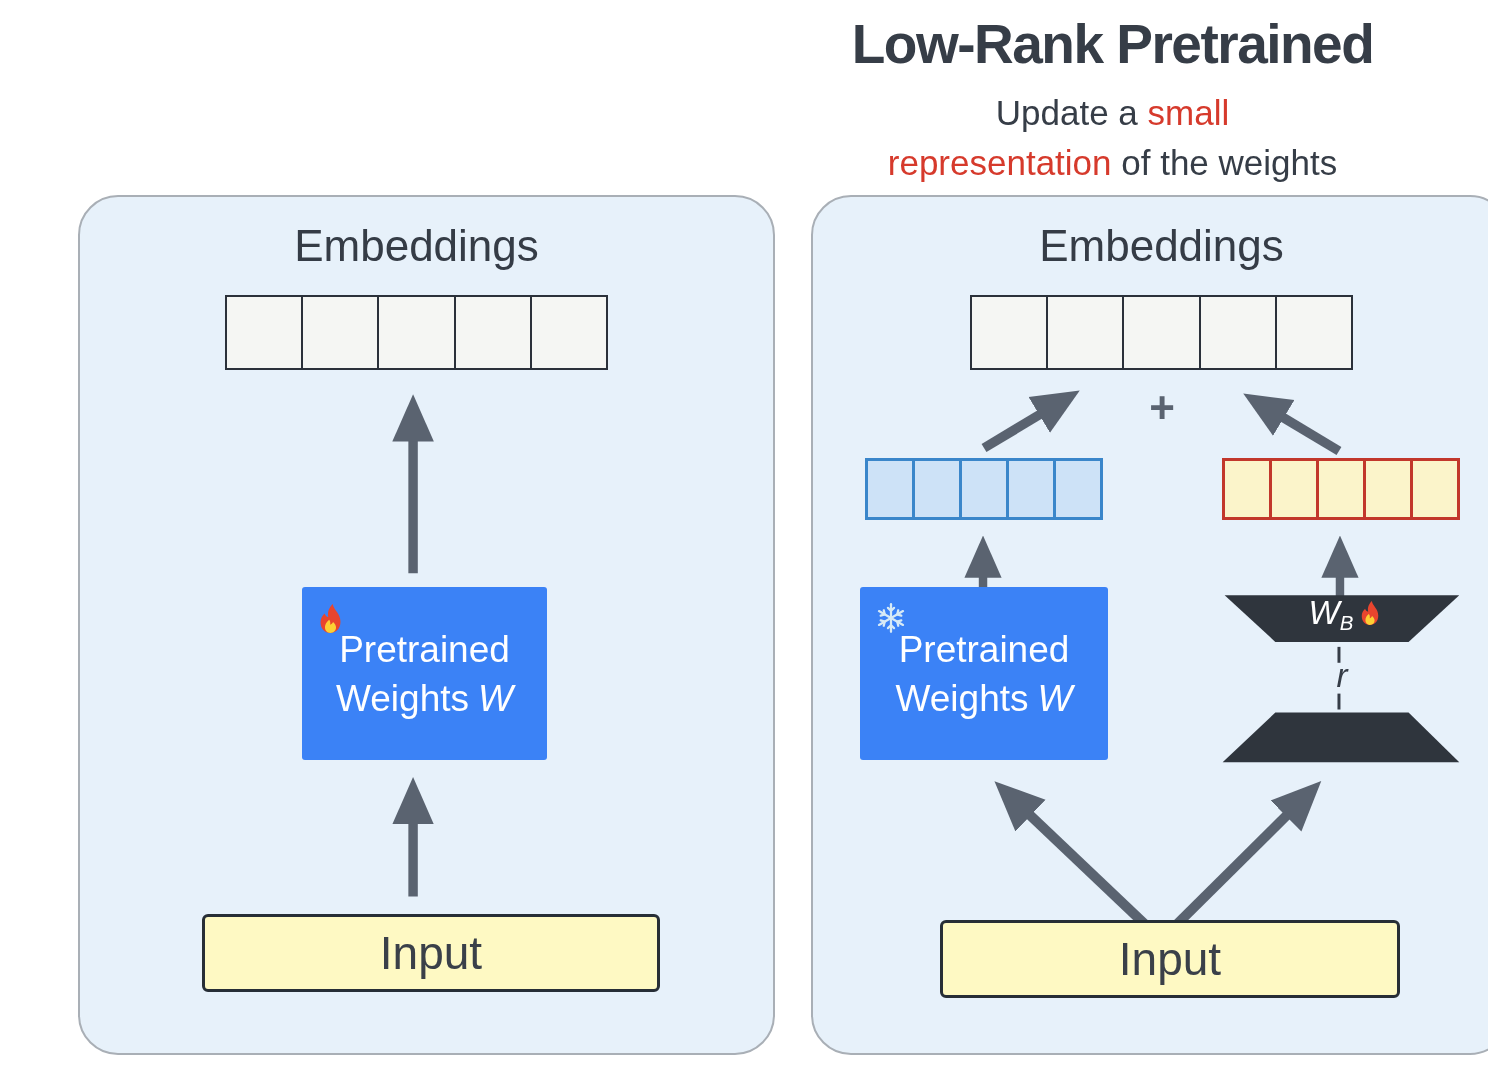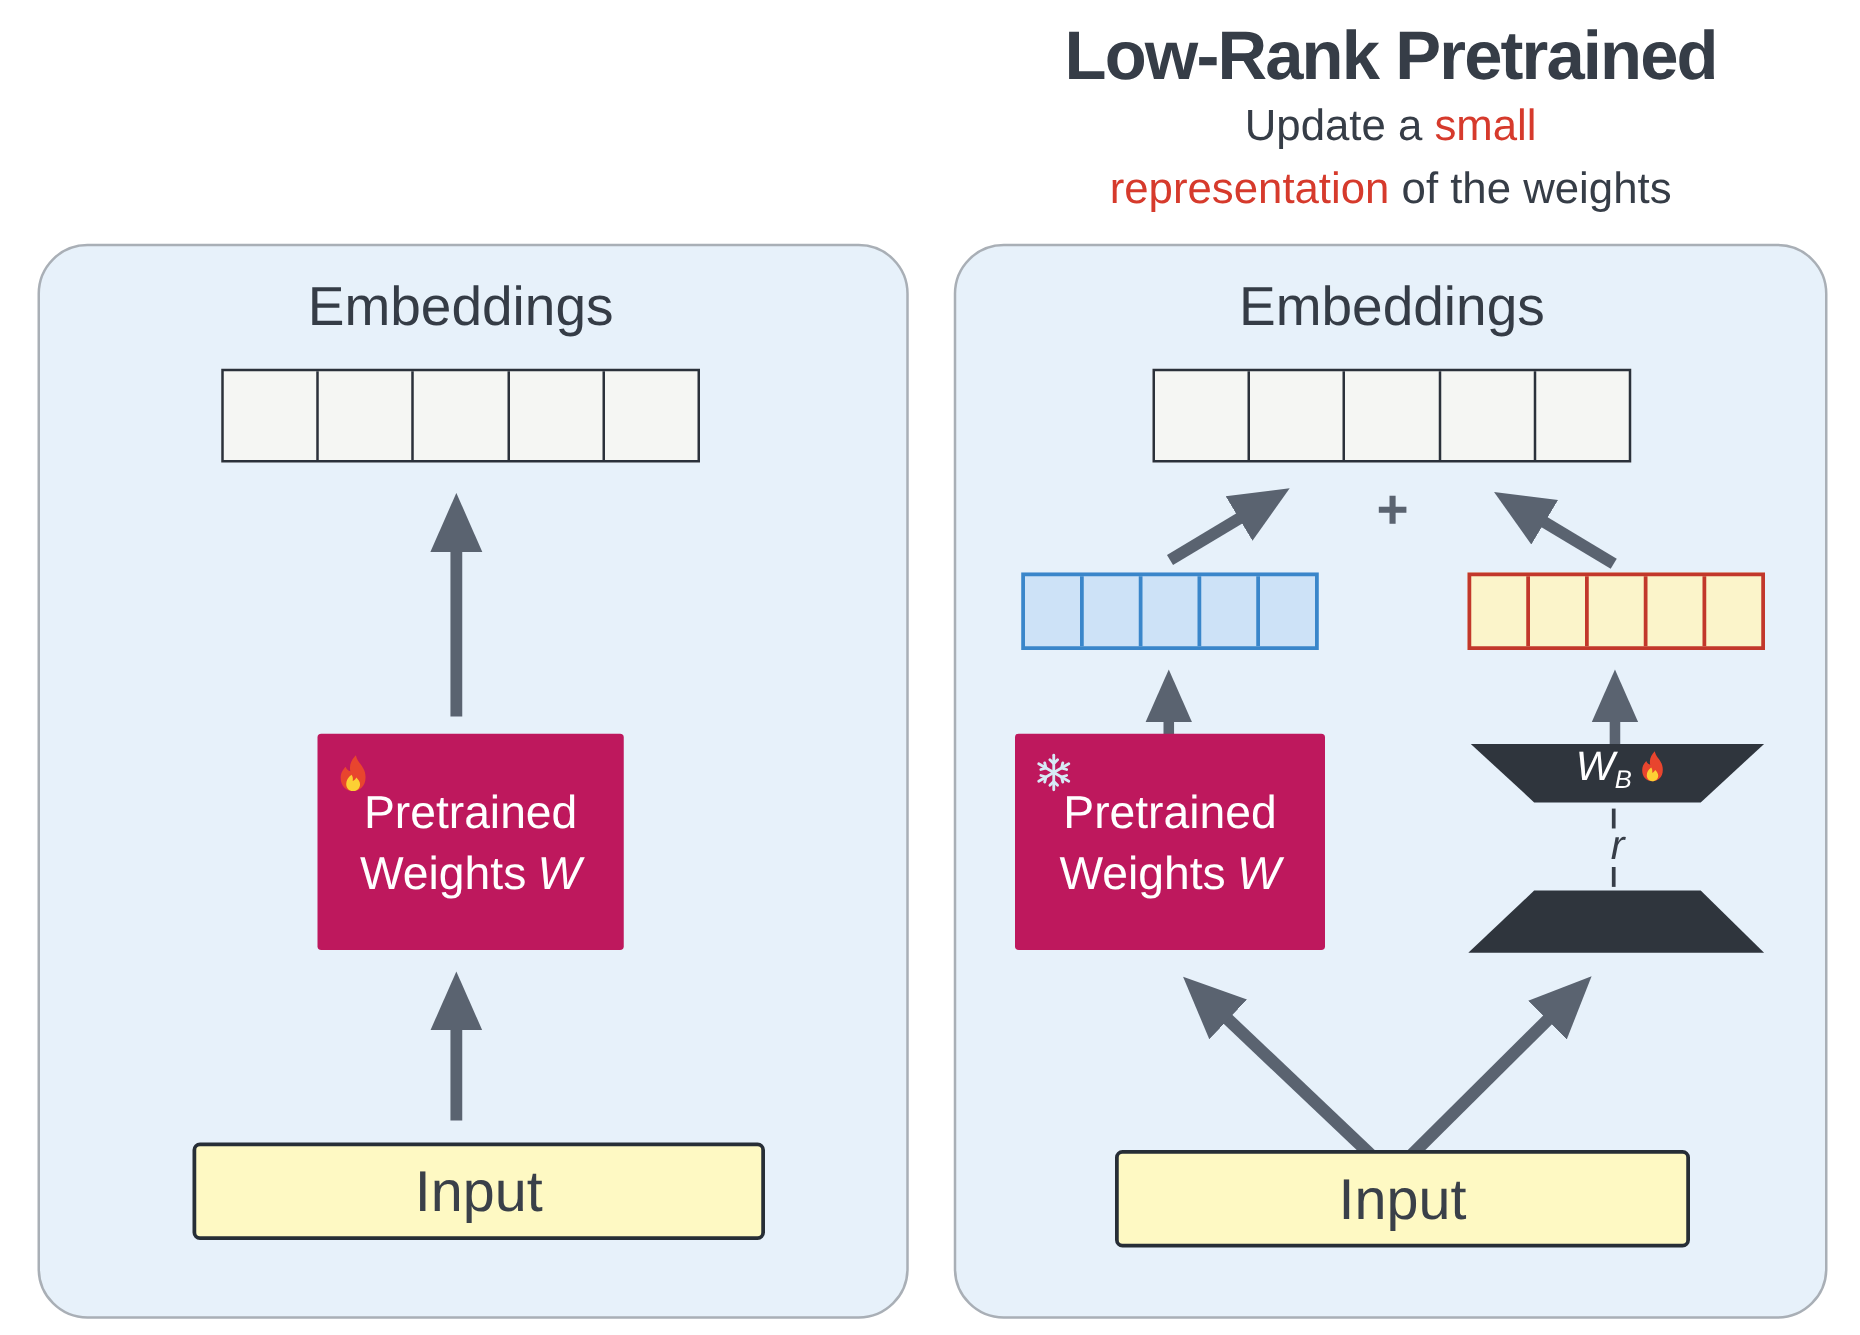--- a/index.html
+++ b/index.html
@@ -6,27 +6,28 @@
   body {
     width:1488px; height:1068px; background:#ffffff; overflow:hidden;
     font-family:"Liberation Sans", sans-serif; position:relative;
     -webkit-font-smoothing:antialiased;
   }
   .hdr { position:absolute; text-align:center; color:#363d47; }
   .hdr-left  { left:30px;  top:56px; width:697px; }
   .hdr-right { left:763px; top:12px; width:699px; }
   .title { font-size:57px; font-weight:700; letter-spacing:-1.5px; line-height:64px; }
   .hdr-right .title { font-size:55px; }
-  .subtitle { font-size:35px; line-height:50px; margin-top:0; font-weight:400; }
+  .subtitle { font-size:35px; line-height:50px; margin-top:12px; font-weight:400; }
   .red { color:#d63a2c; }
 
   .panel {
     position:absolute; top:195px; width:697px; height:860px;
     background:#e7f1fa; border:2.5px solid #a9afb6; border-radius:40px;
     box-sizing:border-box;
+    margin-left:48px;
   }
   .panel-left  { left:30px; }
   .panel-right { left:763px; width:699px; }
 
   .emb-label {
     position:absolute; left:145px; top:24px; width:383px; text-align:center;
     font-size:44px; font-weight:500; color:#353c46;
   }
   .emb-row {
     position:absolute; left:145px; top:98px; width:383px; height:75px;
@@ -40,21 +41,21 @@
     position:absolute; top:261px; width:238px; height:62px;
     box-sizing:border-box; display:flex;
   }
   .lora-a { left:52px;  background:#cde2f7; border:3px solid #3a86ca; }
   .lora-a .cell { flex:1; border-right:3px solid #3a86ca; }
   .lora-b { left:409px; background:#fbf4ca; border:3px solid #c2372b; }
   .lora-b .cell { flex:1; border-right:3px solid #c2372b; }
   .lora-row .cell:last-child { border-right:none; }
 
   .darkbox {
-    position:absolute; background:#be185d; border-radius:3px; color:#ffffff;
+    position:absolute; background:#3b82f6; border-radius:3px; color:#ffffff;
     display:flex; flex-direction:column; align-items:center; justify-content:center;
     font-size:37px; line-height:49px; font-weight:400;
   }
   .darkbox-left  { left:222px; top:390px; width:245px; height:173px; }
   .darkbox-right { left:47px;  top:390px; width:248px; height:173px; padding-top:0; }
   .darkbox .corner-icon { position:absolute; left:15px; top:10px; }
   .darkbox i { font-style:italic; margin-left:9px; }
   .darkbox .bline { display:flex; align-items:baseline; }
 
   .inputbox {

